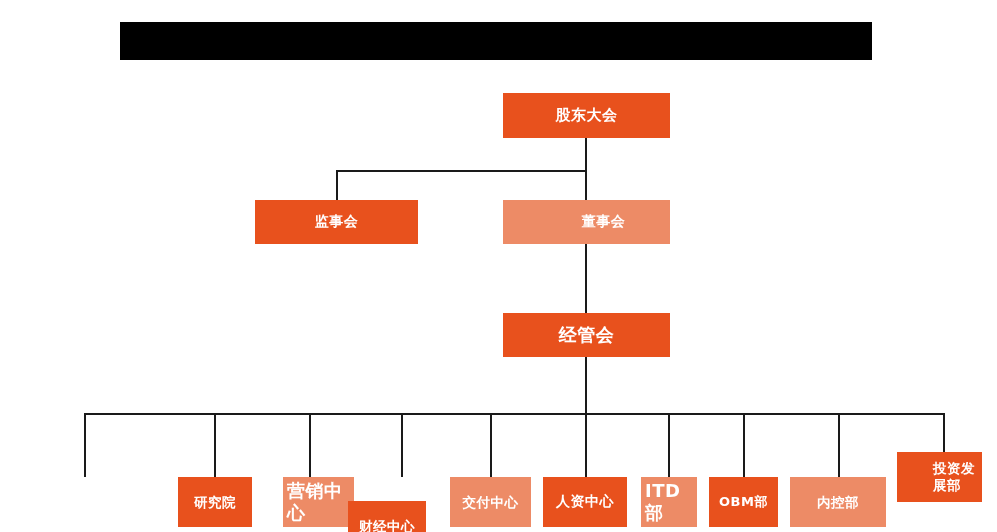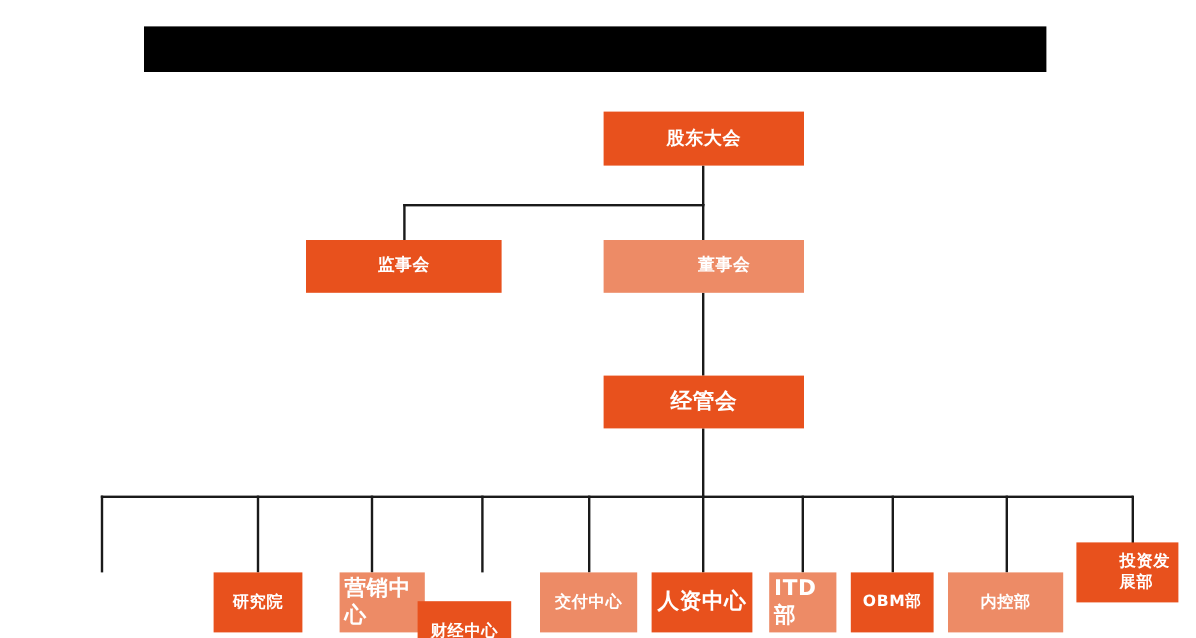--- a/index.html
+++ b/index.html
@@ -103,21 +103,21 @@
   </div>
 
   <div class="node dark" style="left:348px; top:477px; width:78px; height:50px; font-size:13.5px;margin-top:24px;">
     <span class="label">财经中心</span>
   </div>
 
   <div class="node light" style="left:450px; top:477px; width:81px; height:50px; font-size:13.5px;">
     <span class="label">交付中心</span>
   </div>
 
-  <div class="node dark" style="left:543px; top:477px; width:84px; height:50px; font-size:18px;">
+  <div class="node dark" style="left:543px; top:477px; width:84px; height:50px; font-size:14px;">
     <span class="label">人资中心</span>
   </div>
 
   <div class="node light" style="left:641px; top:477px; width:56px; height:50px; font-size:18px;">
     <span class="label">ITD部</span>
   </div>
 
   <div class="node dark" style="left:709px; top:477px; width:69px; height:50px; font-size:13px;">
     <span class="label">OBM部</span>
   </div>

